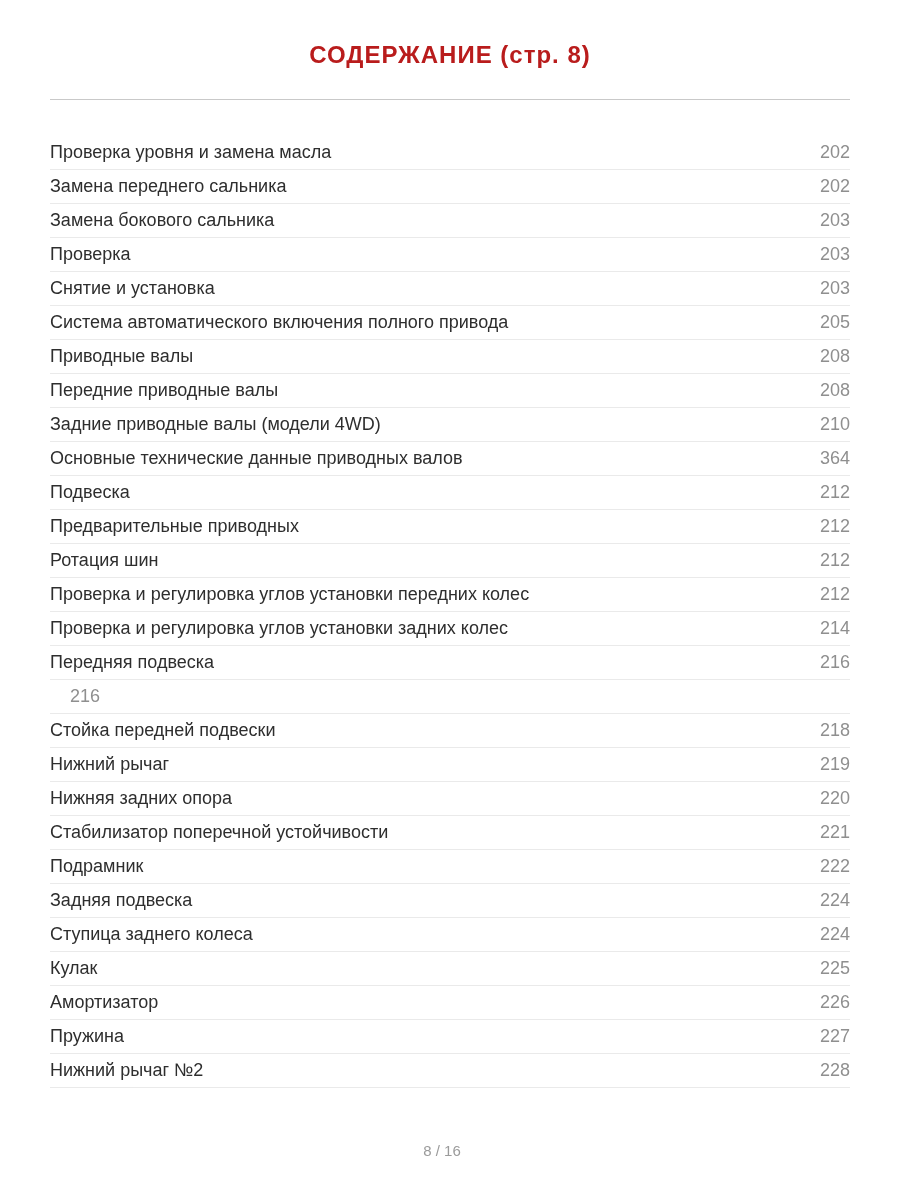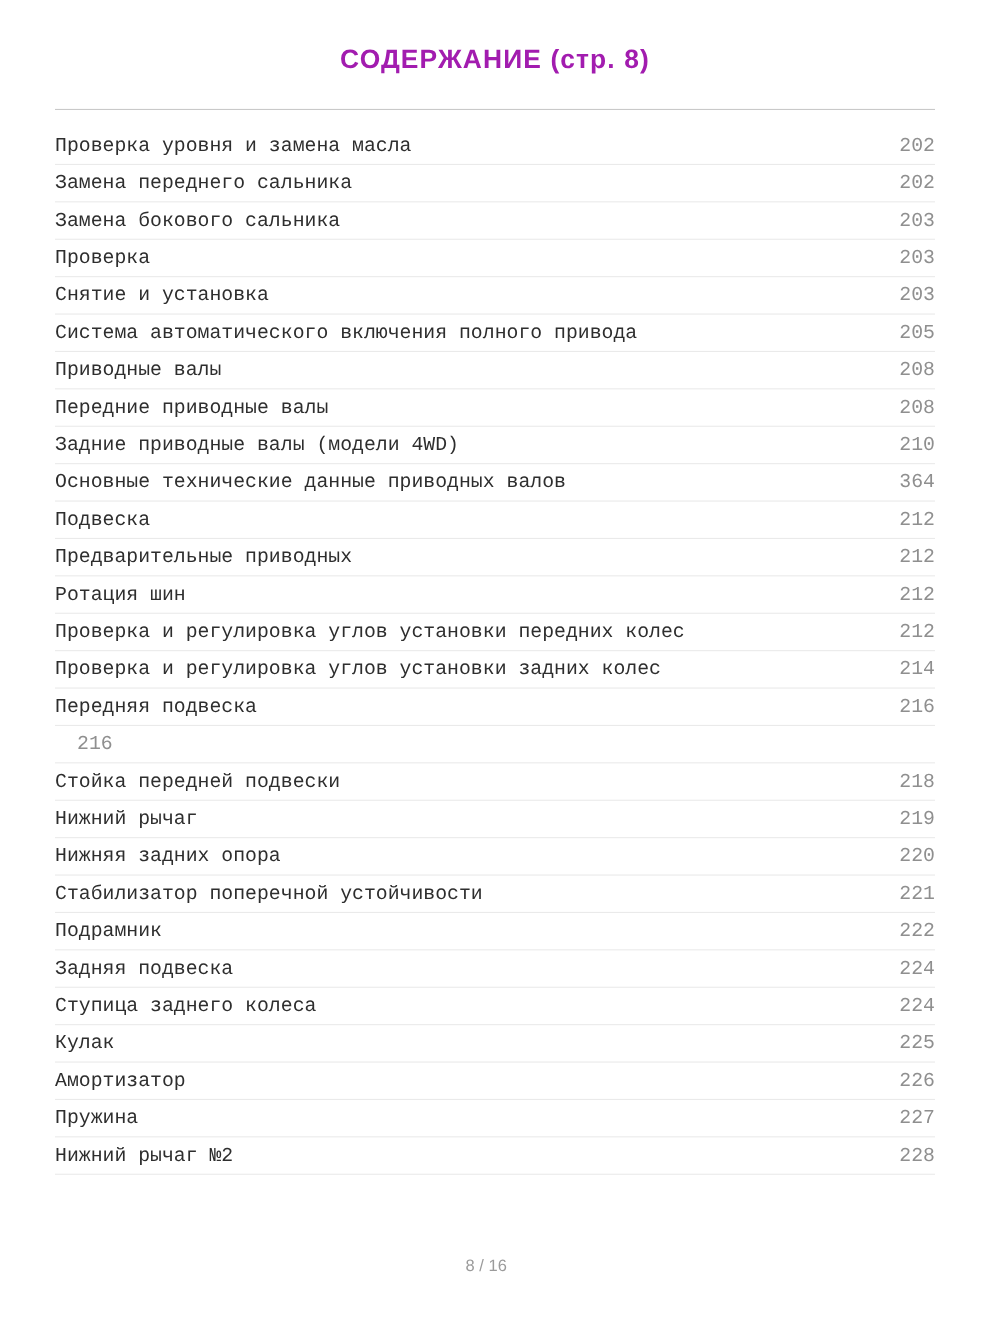--- a/index.html
+++ b/index.html
@@ -13,30 +13,29 @@
     overflow: hidden;
   }
   .title {
     margin: 0;
     padding-top: 41px;
     line-height: 28px;
     text-align: center;
     font-size: 24px;
     font-weight: 700;
     letter-spacing: 1px;
-    color: #a21caf;
+    color: #b91c1c;
   }
   .divider {
     height: 0;
     border-top: 1px solid #c9c9c9;
     margin: 30px 50px 0 50px;
   }
   .toc {
-    margin: 16px 50px 0 50px;
-    font-family: Liberation Mono, monospace;
+    margin: 36px 50px 0 50px;
   }
   .toc-row {
     height: 34px;
     display: flex;
     align-items: center;
     justify-content: space-between;
     border-bottom: 1px solid #eaeaea;
     cursor: pointer;
   }
   .toc-label {

